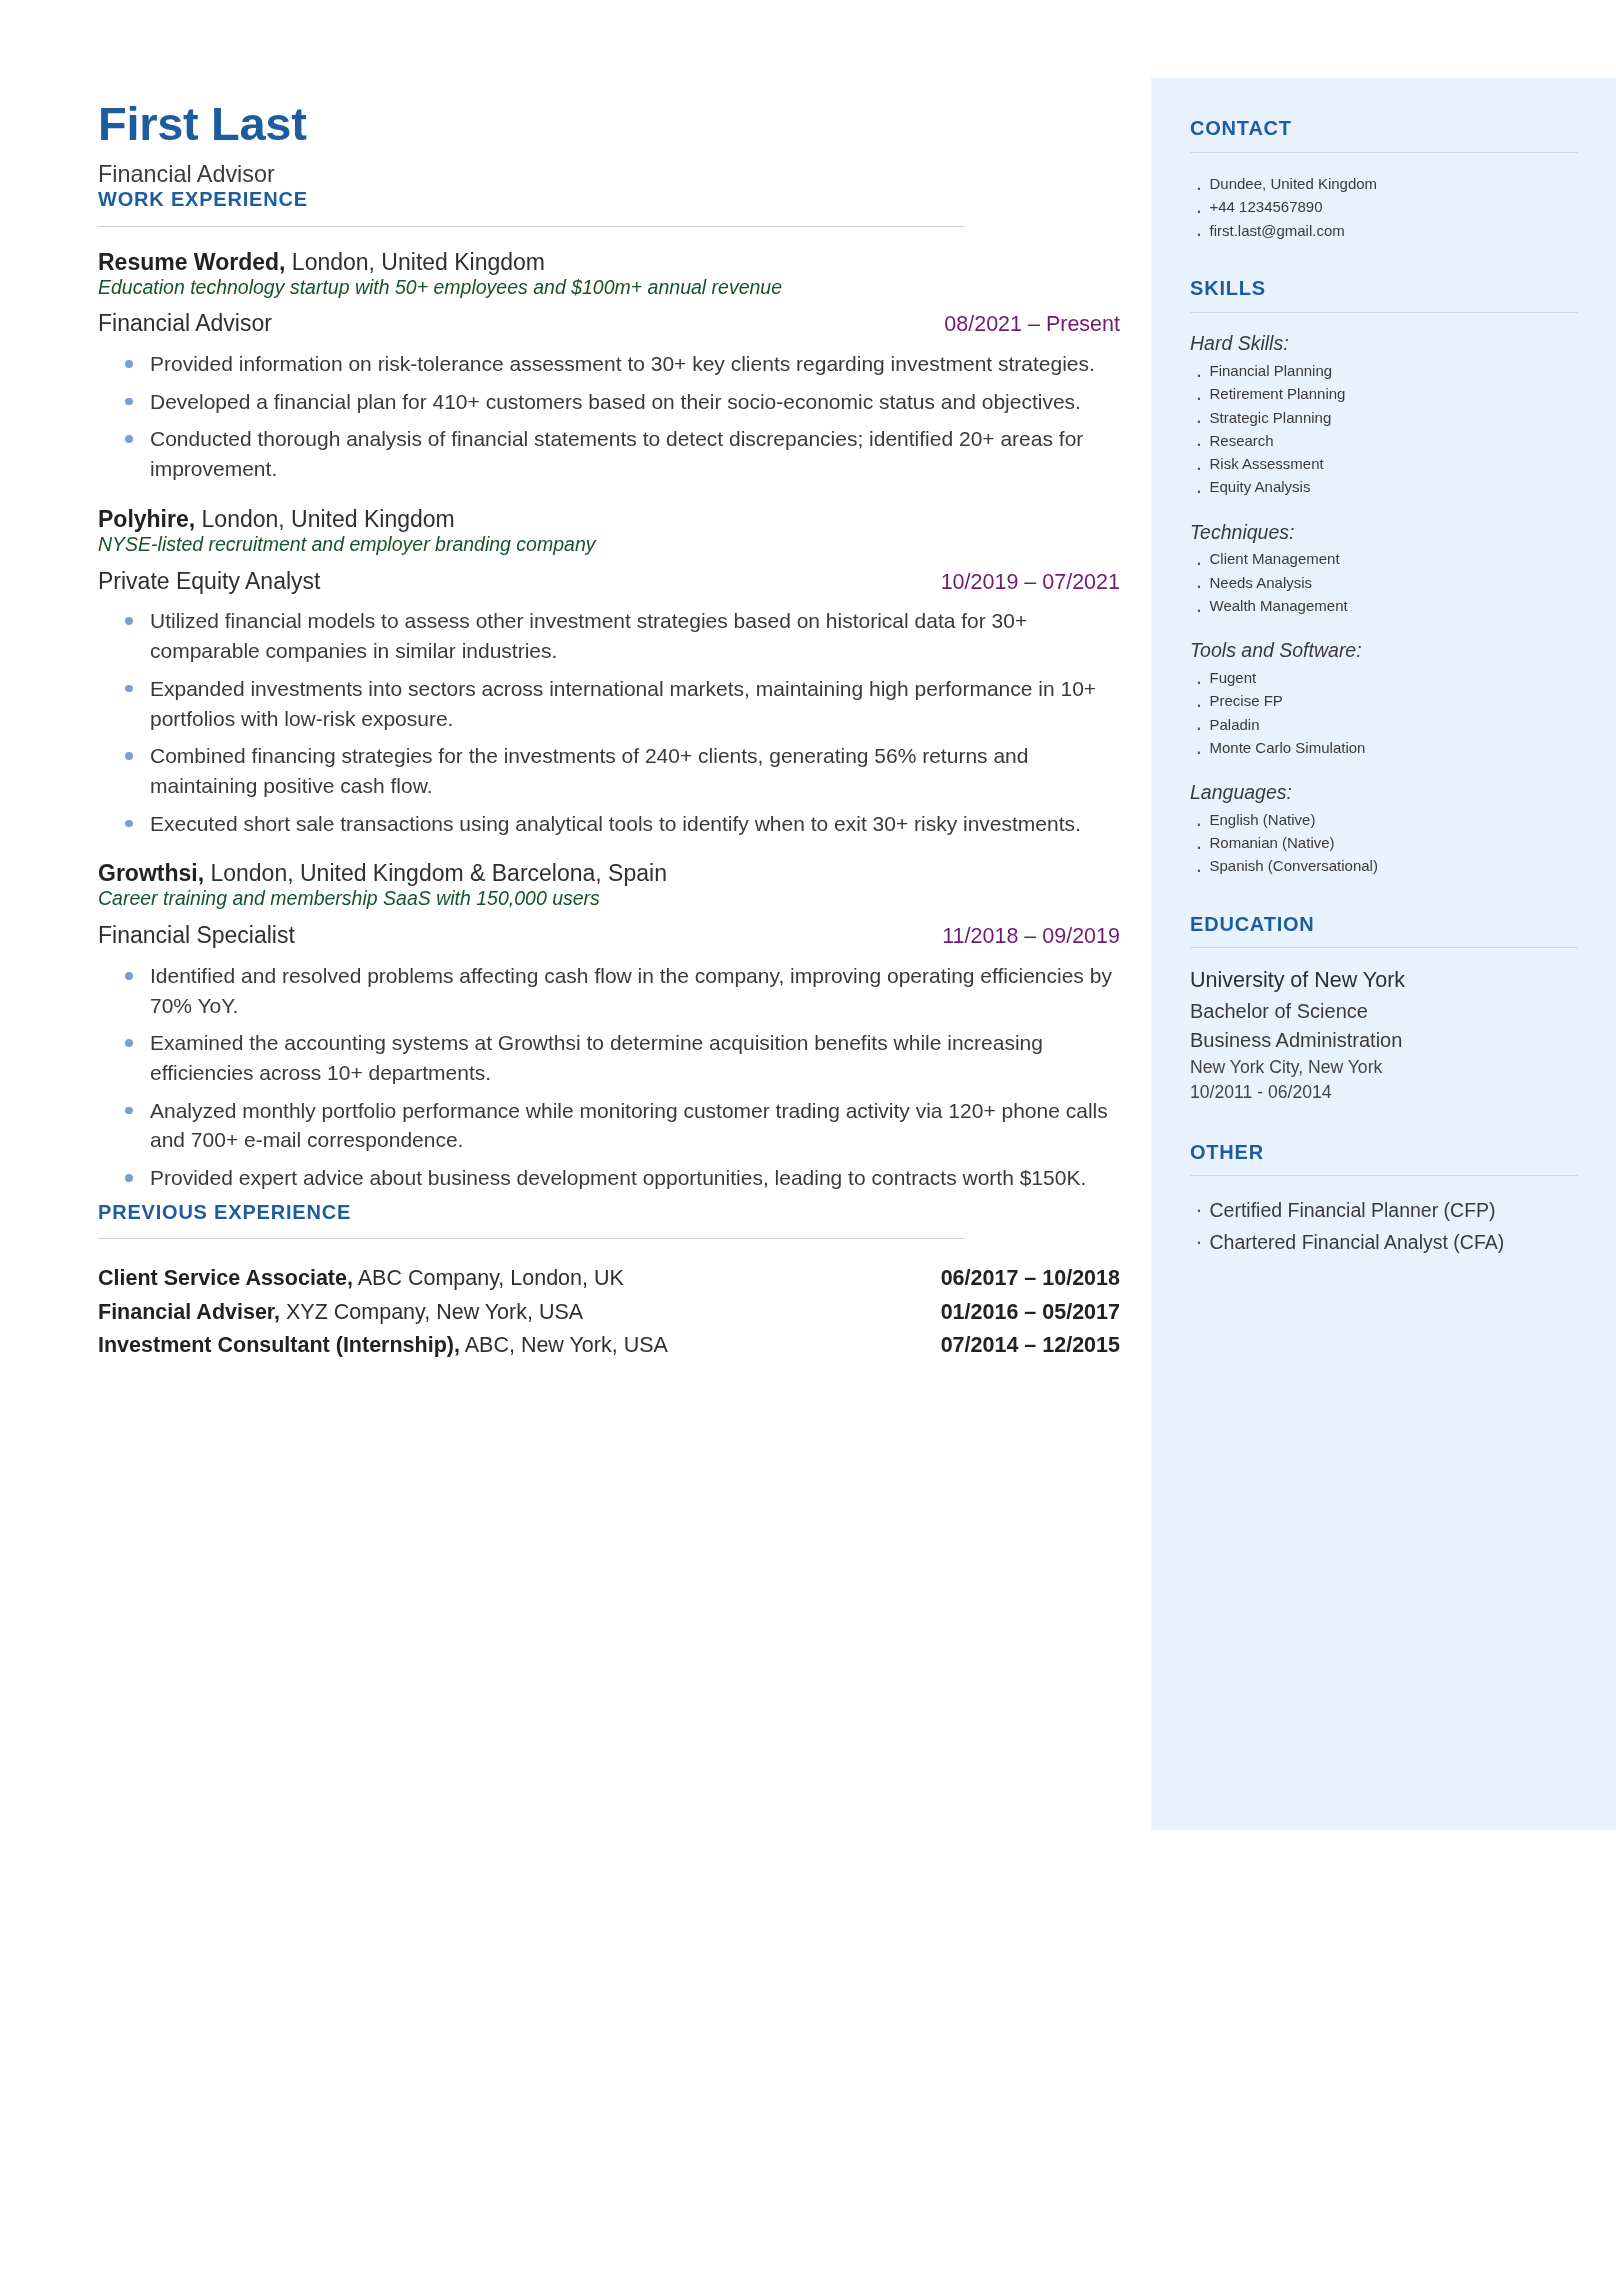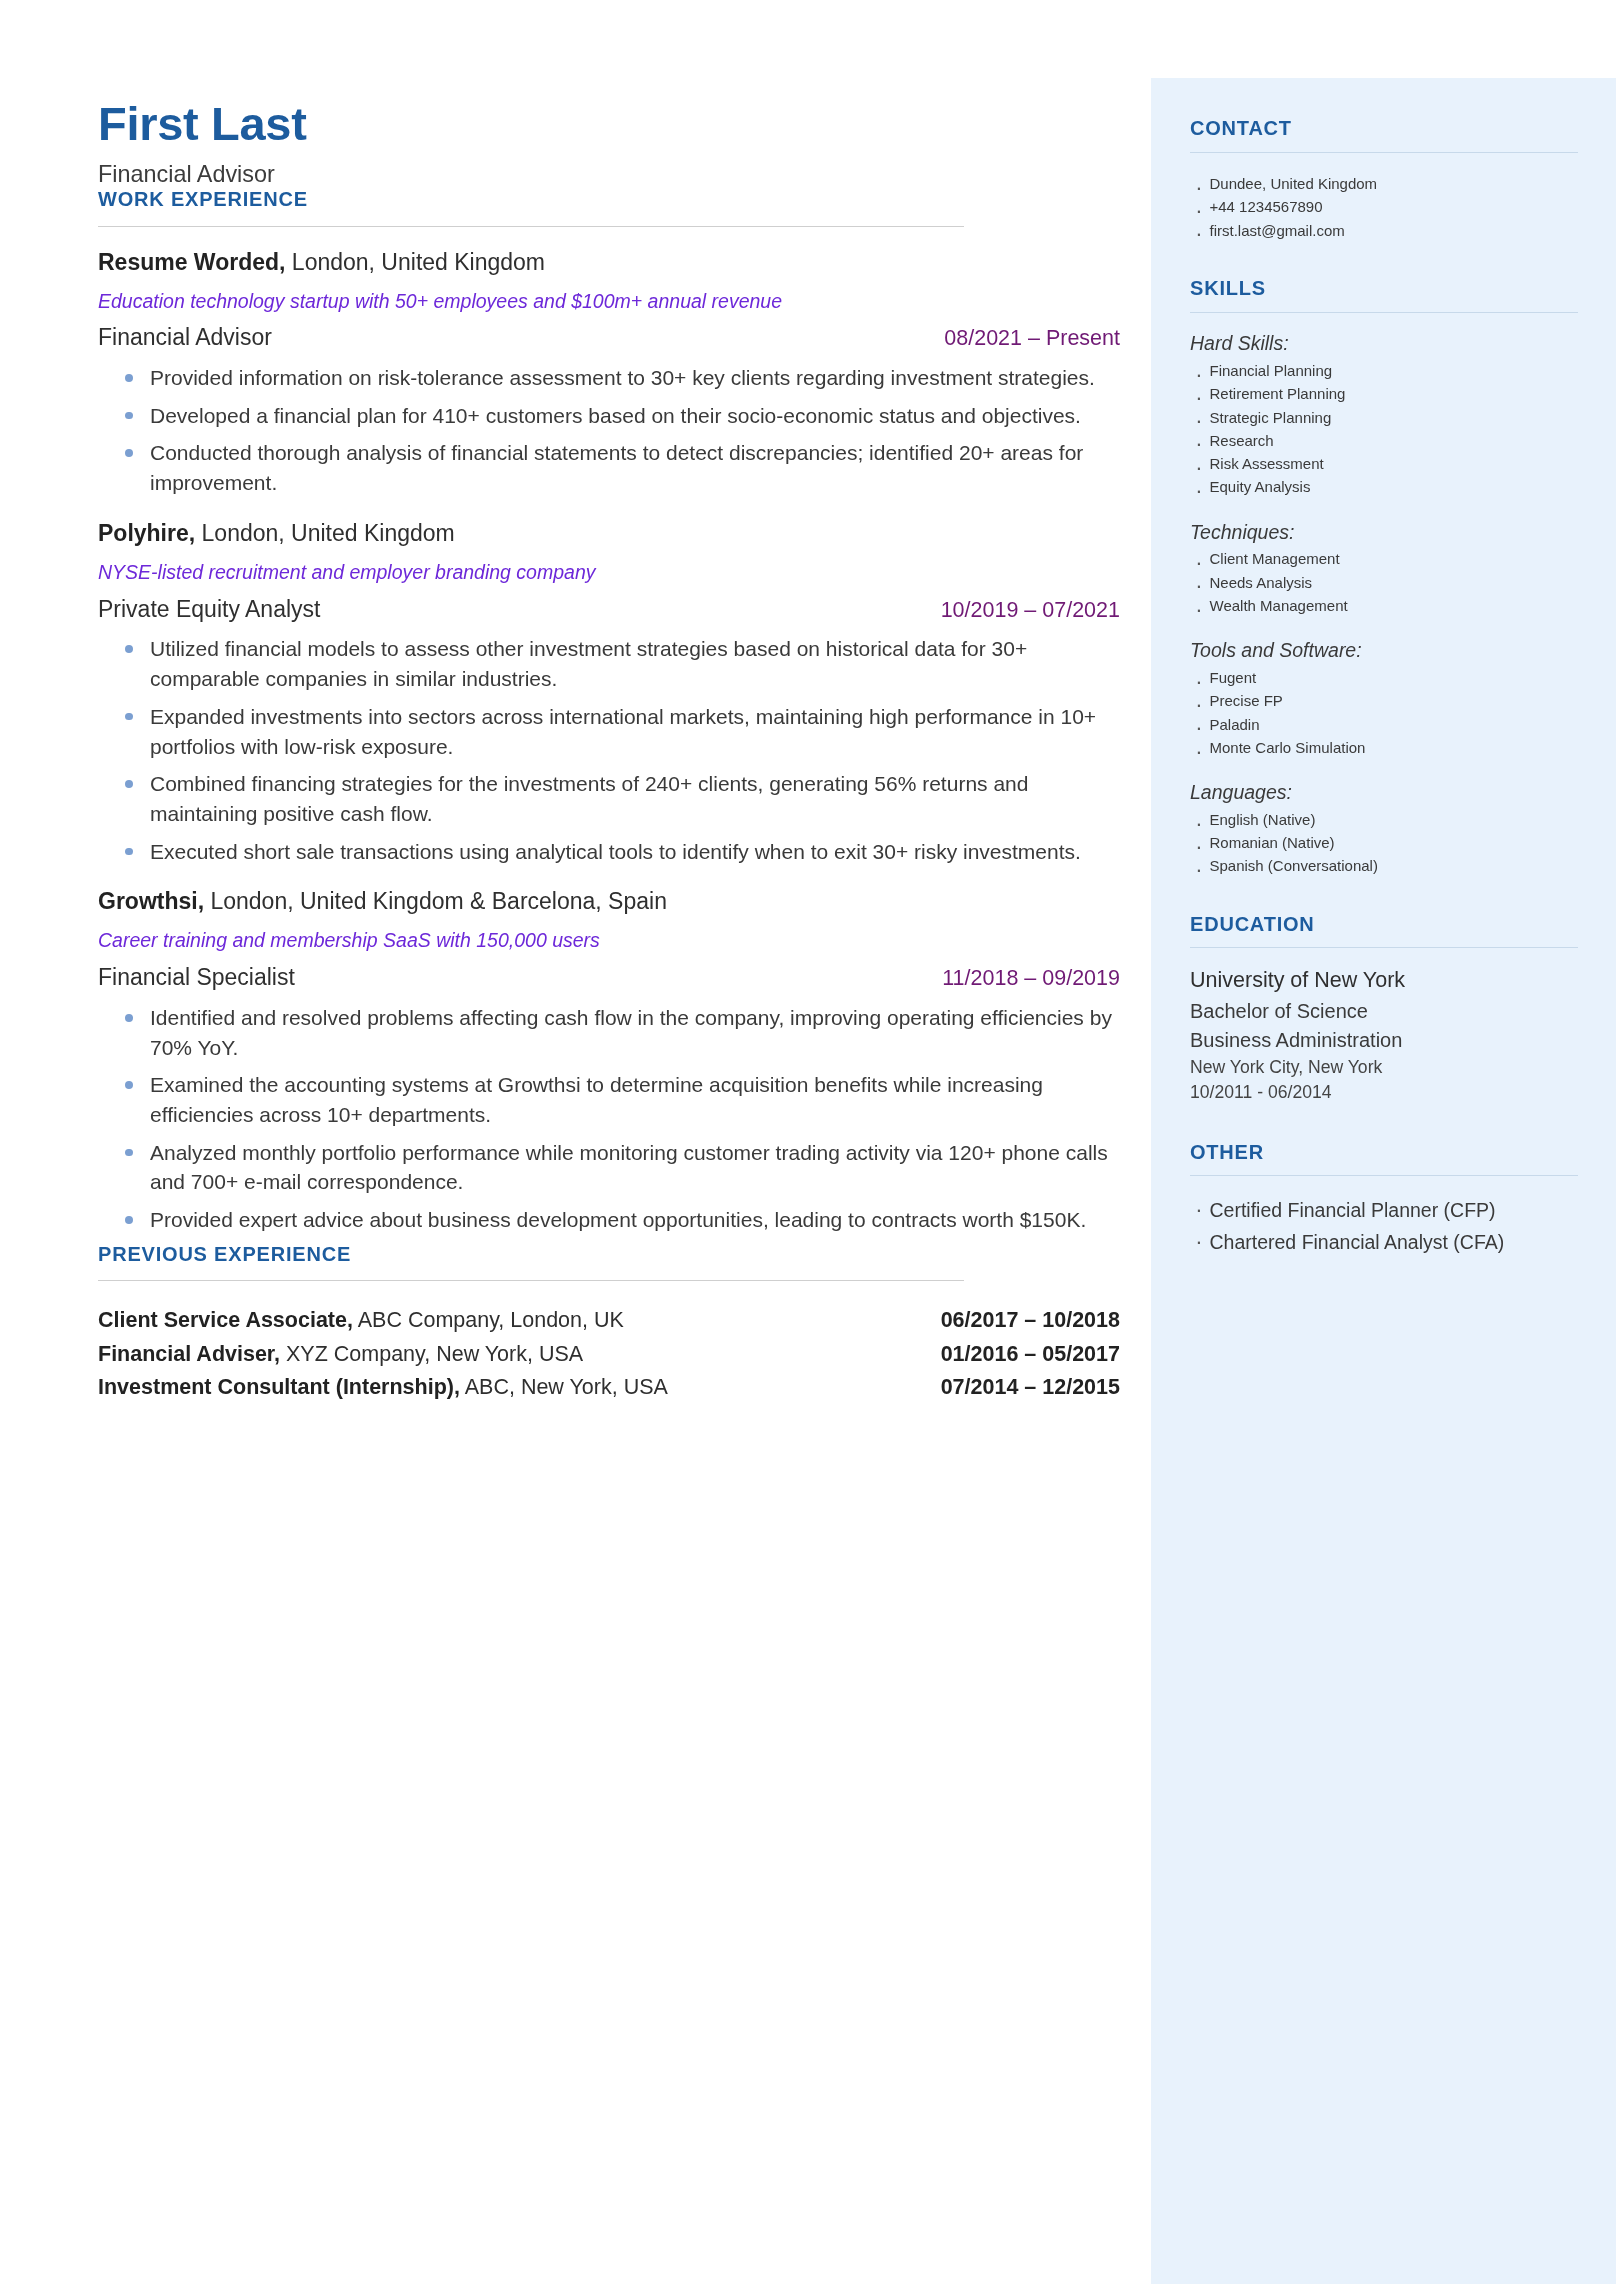--- a/index.html
+++ b/index.html
@@ -16,21 +16,21 @@
     height: 2284px;
     background: #ffffff;
     overflow: hidden;
   }
   
   .sidebar {
     position: absolute;
     top: 78px;
     left: 1151px;
     width: 466px;
-    height: 2206px;
+    height: 1752px;
     background: #e8f2fc;
     padding: 39px 39px 0 39px;
   }
   .side-head {
     font-size: 20px;
     font-weight: bold;
     letter-spacing: 0.8px;
     color: #1d5c9e;
     margin-bottom: 11.7px;
   }
@@ -128,22 +128,22 @@
   }
   .job { margin-top: 22px; }
   .company {
     font-size: 23px;
     color: #2f2f2f;
   }
   .company b { font-weight: bold; color: #222; }
   .company-desc {
     font-size: 19.5px;
     font-style: italic;
-    color: #6d28d9;
-    margin-top: 14px;
+    color: #14532d;
+    margin-top: 0;
   }
   .role-row {
     display: flex;
     justify-content: space-between;
     align-items: baseline;
     margin-top: 11.7px;
     width: 1022px;
   }
   .role-title {
     font-size: 23px;

